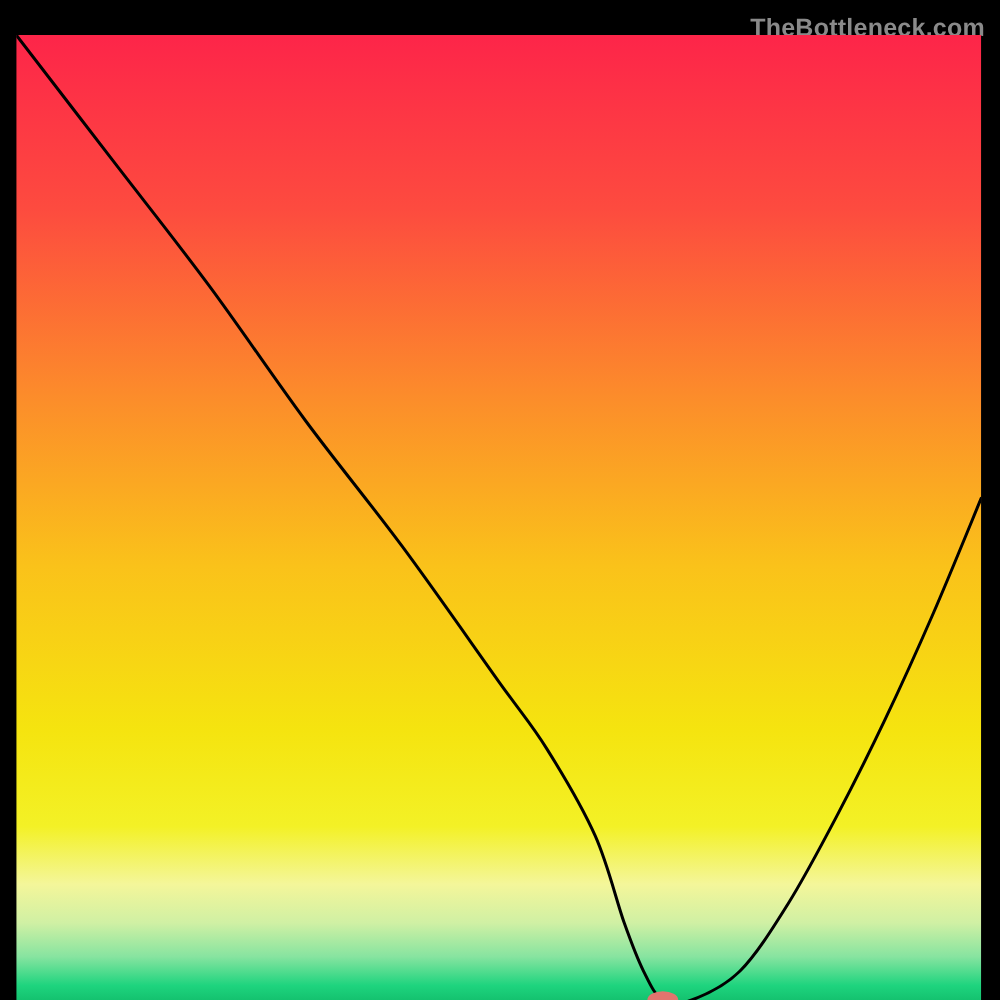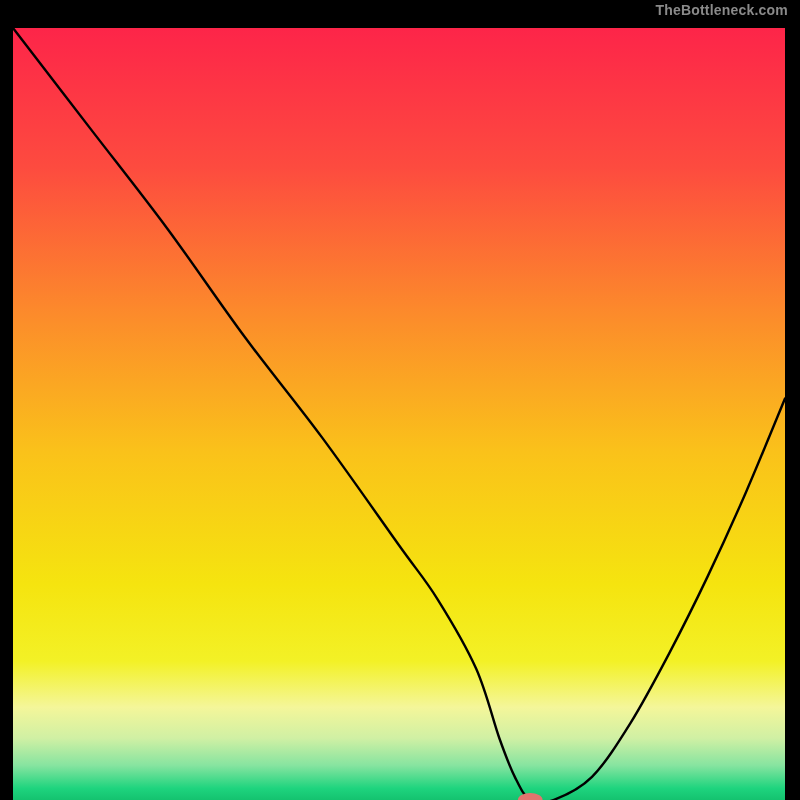--- a/index.html
+++ b/index.html
@@ -20,24 +20,24 @@
   }
   .plot {
     position: absolute;
     left: 0;
     top: 0;
     width: 772px;
     height: 772px;
   }
   .watermark {
     position: absolute;
-    top: 2px;
+    top: 12px;
     right: 12px;
     font-family: Arial, Helvetica, sans-serif;
-    font-size: 14px;
+    font-size: 20px;
     font-weight: 600;
     color: #8a8a8a;
     letter-spacing: 0.2px;
   }
 </style>
 </head>
 <body>
 
 <div class="watermark">TheBottleneck.com</div>
 

